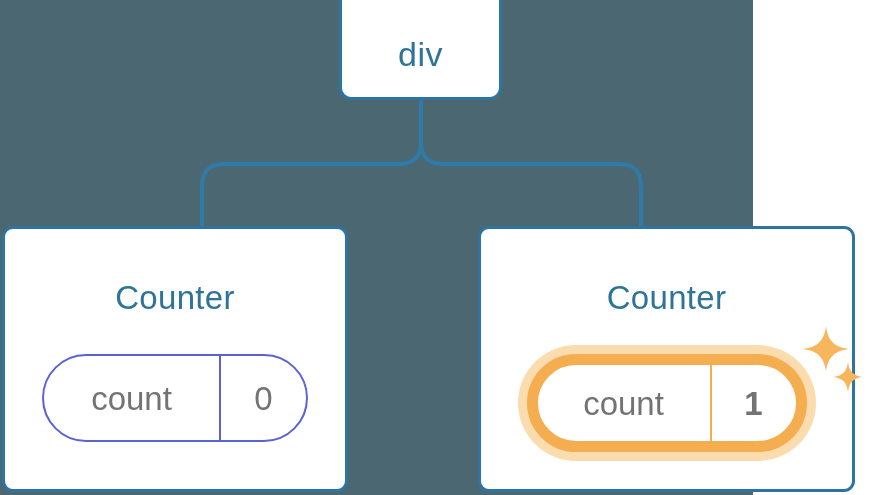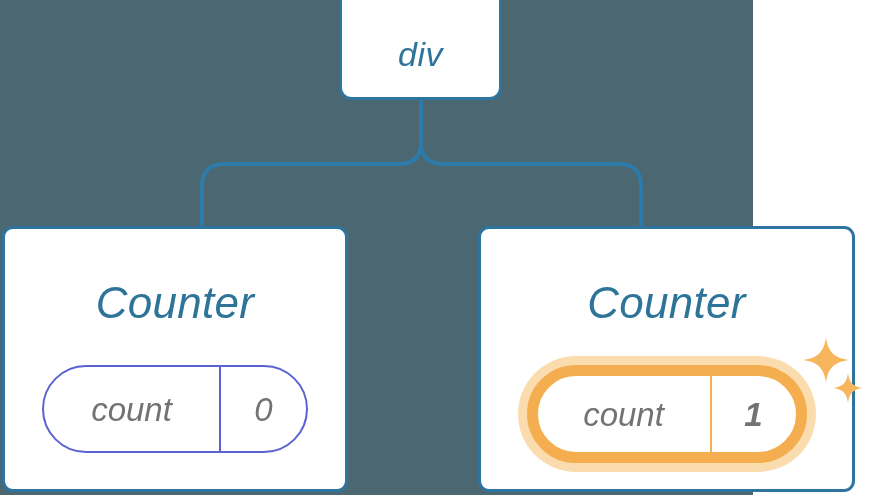--- a/index.html
+++ b/index.html
@@ -11,21 +11,20 @@
     height: 495px;
     overflow: hidden;
     font-family: "Liberation Sans", sans-serif;
   }
 
   #stage {
     position: relative;
     width: 753px;
     height: 495px;
     background: #4b6872;
-    font-style: italic;
   }
 
   
   #connectors {
     position: absolute;
     left: 0;
     top: 0;
     width: 881px;
     height: 495px;
     pointer-events: none;
@@ -62,21 +61,21 @@
   
   .card {
     display: flex;
     flex-direction: column;
     align-items: center;
   }
   #node-left  { left: 2px;   top: 226px; width: 346px; height: 266px; }
   #node-right { left: 478px; top: 226px; width: 377px; height: 266px; }
 
   .card-title {
-    font-size: 44px;
+    font-size: 33px;
     color: #2e7499;
     letter-spacing: 0.3px;
     line-height: 1;
     margin-top: 52px;
   }
 
   
   .pill-wrap {
     position: relative;
     margin-top: 40px;

